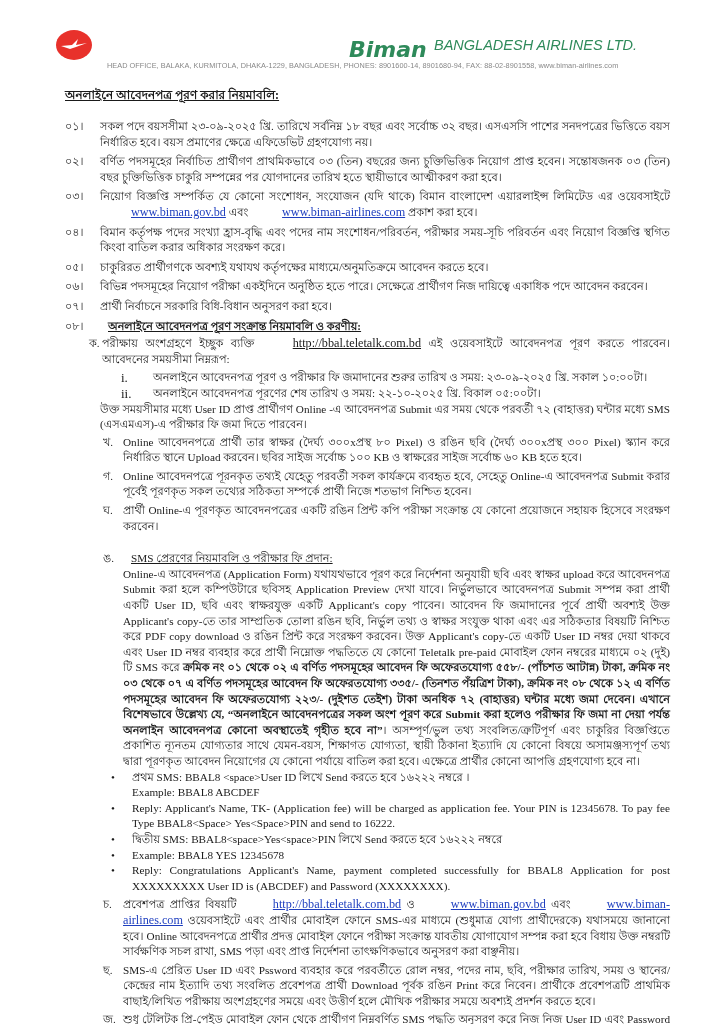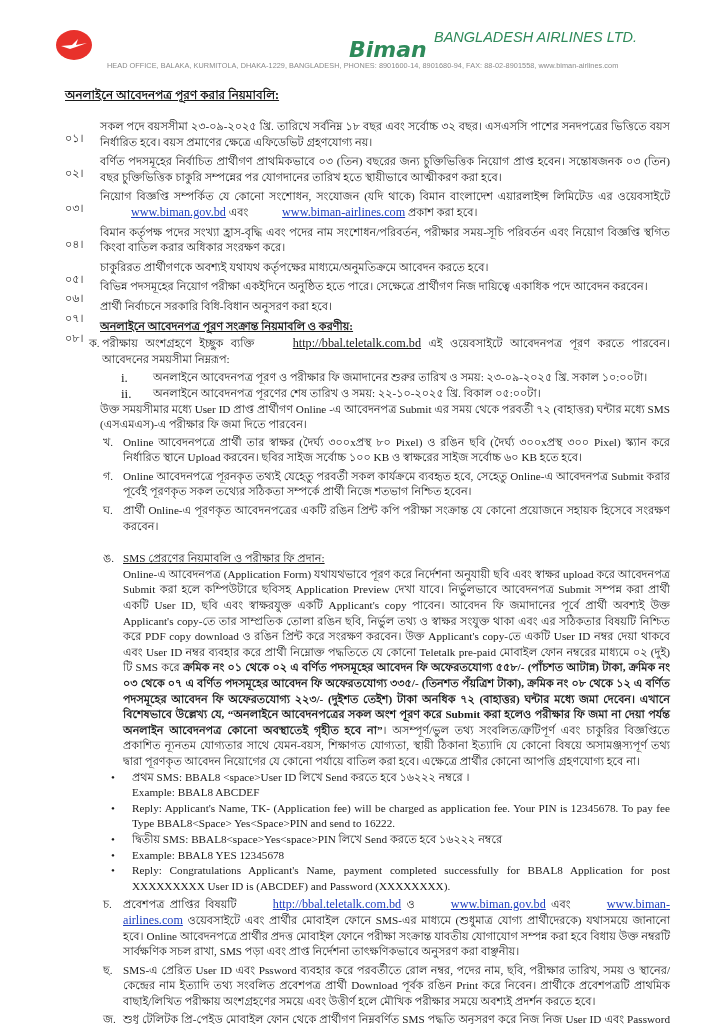--- a/index.html
+++ b/index.html
@@ -7,42 +7,42 @@
          font-family:"Liberation Serif", "DejaVu Serif", serif; color:#1a1a1a; }
   .letterhead { position:absolute; left:56px; top:28px; width:640px; height:52px; }
   .logo-circle { position:absolute; left:0; top:2px; width:36px; height:30px; border-radius:50%;
                  background:#e8312b; }
   .logo-circle svg { position:absolute; left:4px; top:7px; }
   .bn-name { position:absolute; left:44px; top:0; font-family:"DejaVu Sans", sans-serif;
              font-style:italic; font-weight:bold; color:#2e8a5a; font-size:14px; line-height:14px; white-space:nowrap; }
   .bn-name .l2 { display:block; font-size:16px; letter-spacing:0.3px; }
   .biman { position:absolute; left:293px; top:11px; font-family:"DejaVu Sans", sans-serif;
            font-weight:bold; font-style:italic; color:#2e8a5a; font-size:22px; line-height:22px;text-align:center; }
-  .bbal { position:absolute; left:378px; top:1px; font-family:"Liberation Sans", sans-serif;
+  .bbal { position:absolute; left:378px; top:9px; font-family:"Liberation Sans", sans-serif;
           font-style:italic; color:#2e8a5a; font-size:14.5px; line-height:16px; white-space:nowrap; }
   .address { position:absolute; left:44px; top:33px; font-family:"Liberation Sans", sans-serif;
              color:#888; font-size:7.3px; white-space:nowrap; letter-spacing:0.05px;padding-left:7px; }
   .doc-title { position:absolute; left:65px; top:86px; font-size:12px; font-weight:bold;
                text-decoration:underline; }
   .body { position:absolute; left:65px; top:119px; width:605px; font-size:11.2px; line-height:15.6px; }
   .item { position:relative; padding-left:35px; margin-bottom:4px; text-align:justify; }
-  .item .num { position:absolute; left:0; top:12px; width:30px; }
+  .item .num { position:absolute; left:0; top:0; width:30px; }
   .sub { position:relative; padding-left:26px; margin-top:2px; margin-bottom:3px; text-align:justify; }
   .sub .num { position:absolute; left:6px; top:0; }
   .sub-k { padding-left:10px; }
   .sub-k .num { left:24px; }
   .roman { position:relative; padding-left:88px; }
   .roman .num { position:absolute; left:56px; top:0; font-size:13px; }
   .indent-block { padding-left:35px; text-align:justify; }
   .bullet { position:relative; padding-left:67px; text-align:justify; }
   .bullet .dot { position:absolute; left:46px; top:0; }
   a, .link { color:#1f3fbf; text-decoration:underline; }
   .link-black { text-decoration:underline; color:#1a1a1a; }
   .b { font-weight:bold; }
-  .u { text-decoration:underline; }
+  .u { text-decoration:underline;margin-left:8px; }
   .en { font-size:12.2px;margin-left:31px; }
   .gap { height:12px; }
 </style>
 </head>
 <body>
 
 <div class="letterhead">
   <div class="logo-circle">
     <svg width="28" height="14" viewBox="0 0 28 14">
       <path d="M1 9 L12 8 L18 2 L16 8 L27 6 L16 10 L10 12 Z" fill="#ffffff"></path>

